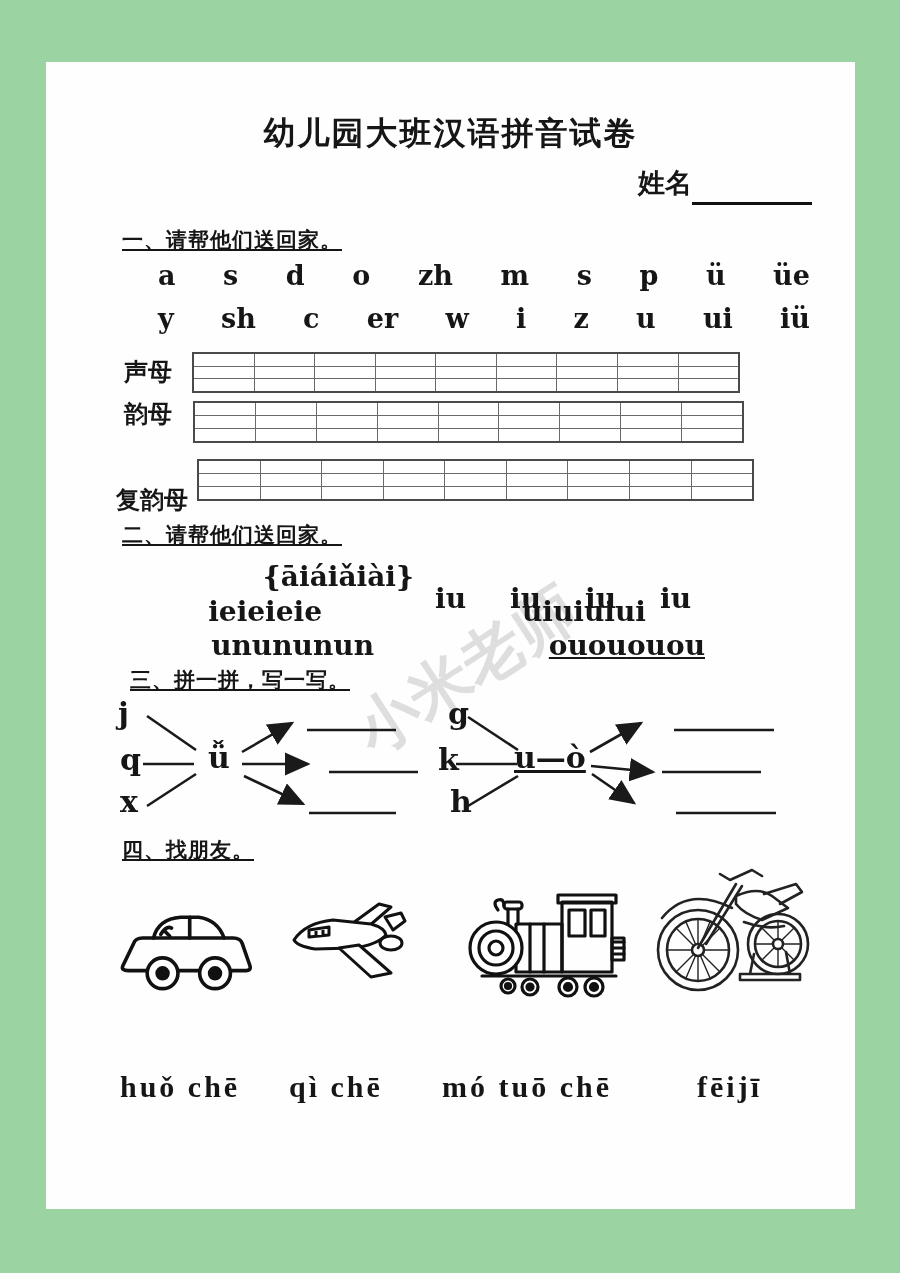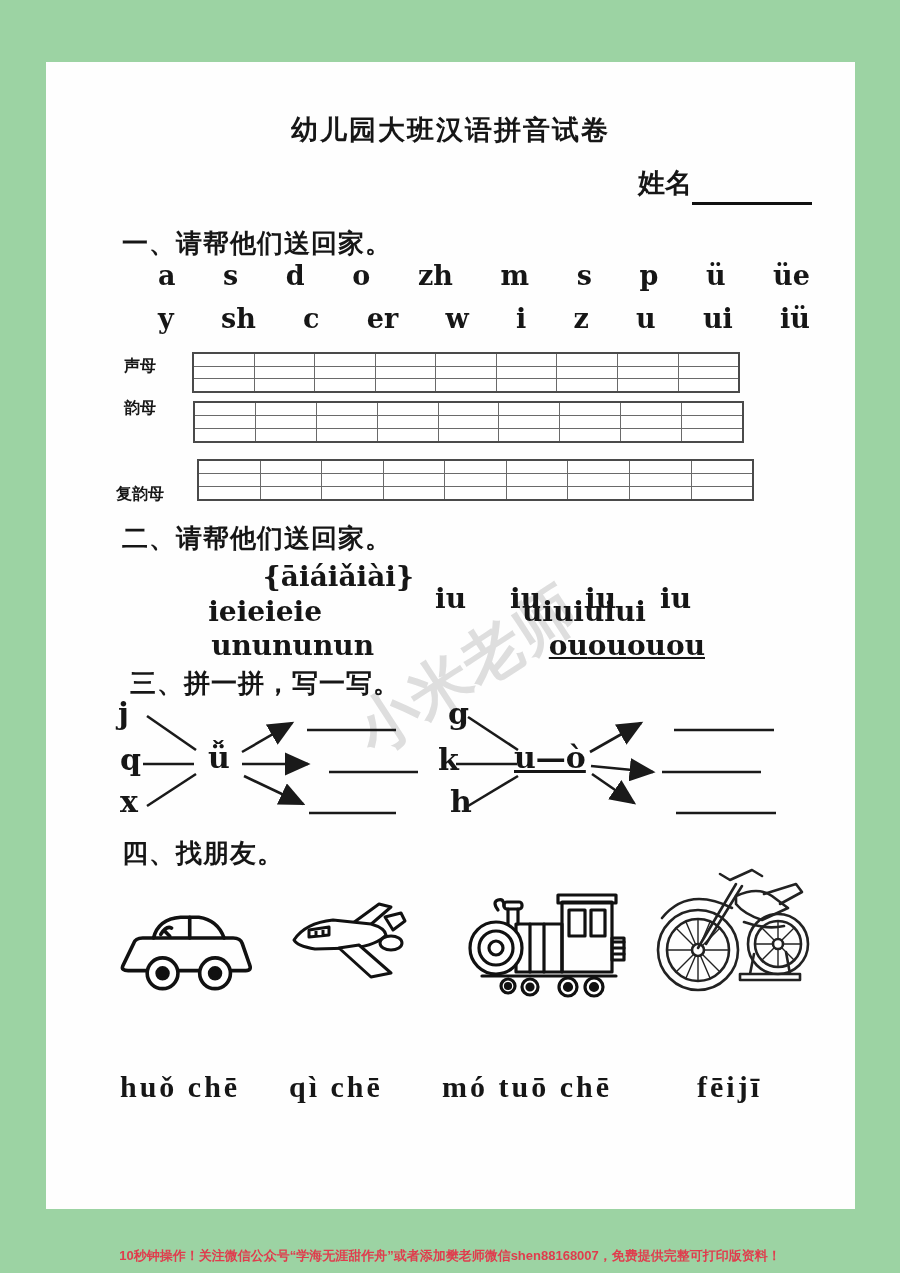--- a/index.html
+++ b/index.html
@@ -1,26 +1,26 @@
 <!DOCTYPE html>
 <html><head>
 <meta charset="utf-8">
 <style>
   html,body{margin:0;padding:0;}
   .canvas{position:relative;width:900px;height:1273px;background:#9cd3a3;overflow:hidden;
           font-family:"Liberation Sans","DejaVu Sans",sans-serif;color:#161616;}
   .paper{position:absolute;left:46px;top:62px;width:809px;height:1147px;background:#fefefe;}
   .abs{position:absolute;}
-  .title{left:0;top:50px;width:100%;text-align:center;font-size:27px;font-weight:bold;letter-spacing:2px;}
+  .title{left:0;top:50px;width:100%;text-align:center;font-size:32px;font-weight:bold;letter-spacing:2px;}
   .name-label{left:592px;top:103px;font-size:27px;font-weight:bold;}
   .name-line{left:646px;top:140px;width:120px;height:3px;background:#111;}
-  .sec-heading{font-size:26px;font-weight:bold;letter-spacing:1px;}
+  .sec-heading{font-size:21px;font-weight:bold;letter-spacing:1px;text-decoration:underline;}
   .letters-row{left:112px;width:652px;display:flex;justify-content:space-between;}
   .letters-row span{font-family:"DejaVu Serif","Liberation Serif",serif;font-weight:bold;font-size:27px;}
-  .table-label{font-size:16px;font-weight:bold;}
+  .table-label{font-size:24px;font-weight:bold;}
   .pinyin-table{border:2px solid #4a4a4a;display:flex;flex-direction:column;background:#fff;box-sizing:border-box;}
   .grid-row{display:flex;flex:1;border-top:1px solid #6a6a6a;}
   .grid-row:first-child{border-top:none;}
   .grid-cell{flex:1;border-left:1px solid #6a6a6a;}
   .grid-cell:first-child{border-left:none;}
   .tone-group{display:flex;justify-content:flex-end;}
   .tone-group span{font-family:"DejaVu Serif","Liberation Serif",serif;font-weight:bold;font-size:28px;}
   .diagram-letter{font-family:"DejaVu Serif","Liberation Serif",serif;font-weight:bold;font-size:30px;}
   .word{font-family:Liberation Serif, serif;font-weight:bold;font-size:30px;letter-spacing:3px;white-space:nowrap;}
   .watermark{left:292px;top:552px;width:300px;font-size:62px;font-weight:bold;color:#dedede;
@@ -349,14 +349,13 @@
         </g>
       </svg>
 
       <span class="abs word" style="left:74px;top:1008px;">huǒ chē</span>
       <span class="abs word" style="left:243px;top:1008px;">qì chē</span>
       <span class="abs word" style="left:396px;top:1008px;">mó tuō chē</span>
       <span class="abs word" style="left:651px;top:1008px;">fēijī</span>
     </div>
   </div>
 
-  <div class="footer" style="color:#e03c4d;">10秒钟操作！关注微信公众号“学海无涯甜作舟”或者添加樊老师微信shen88168007，免费提供完整可打印版资料！</div>
 </div>
 
 </body></html>

